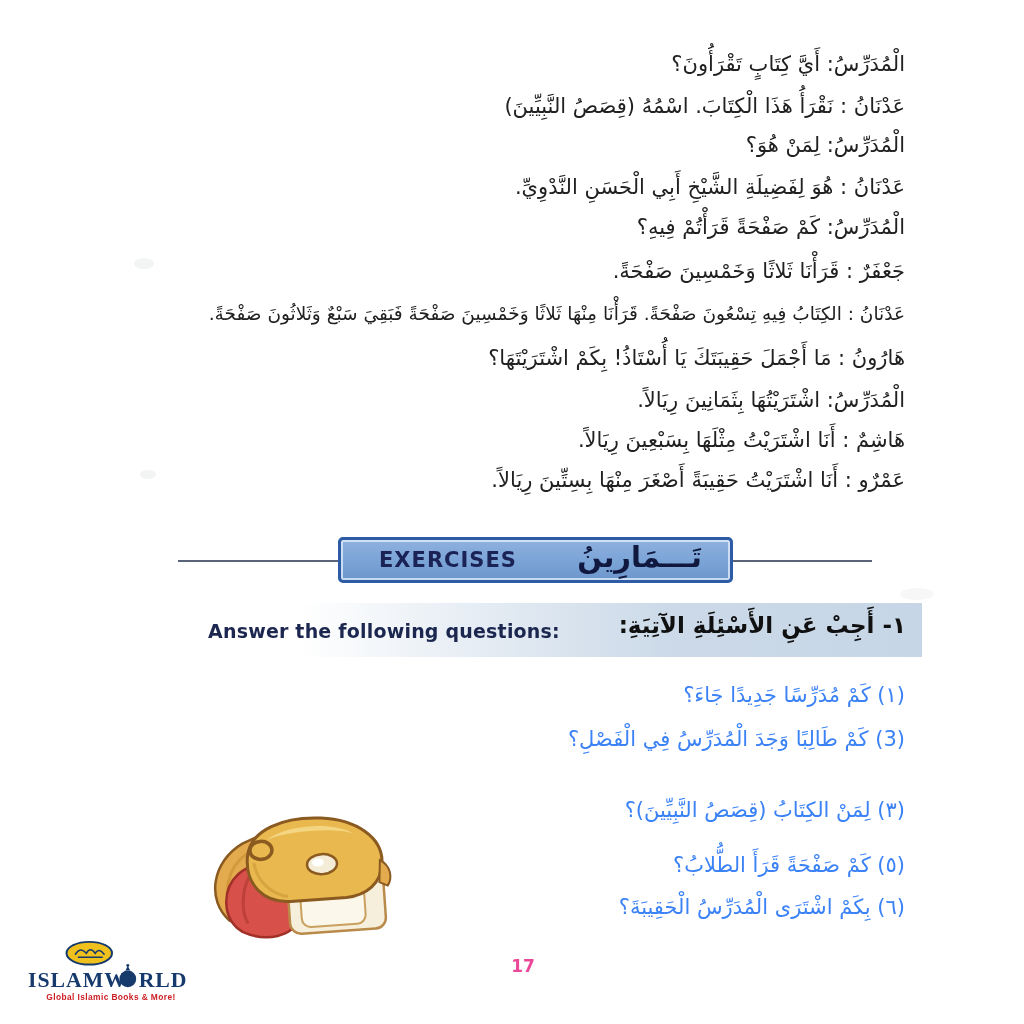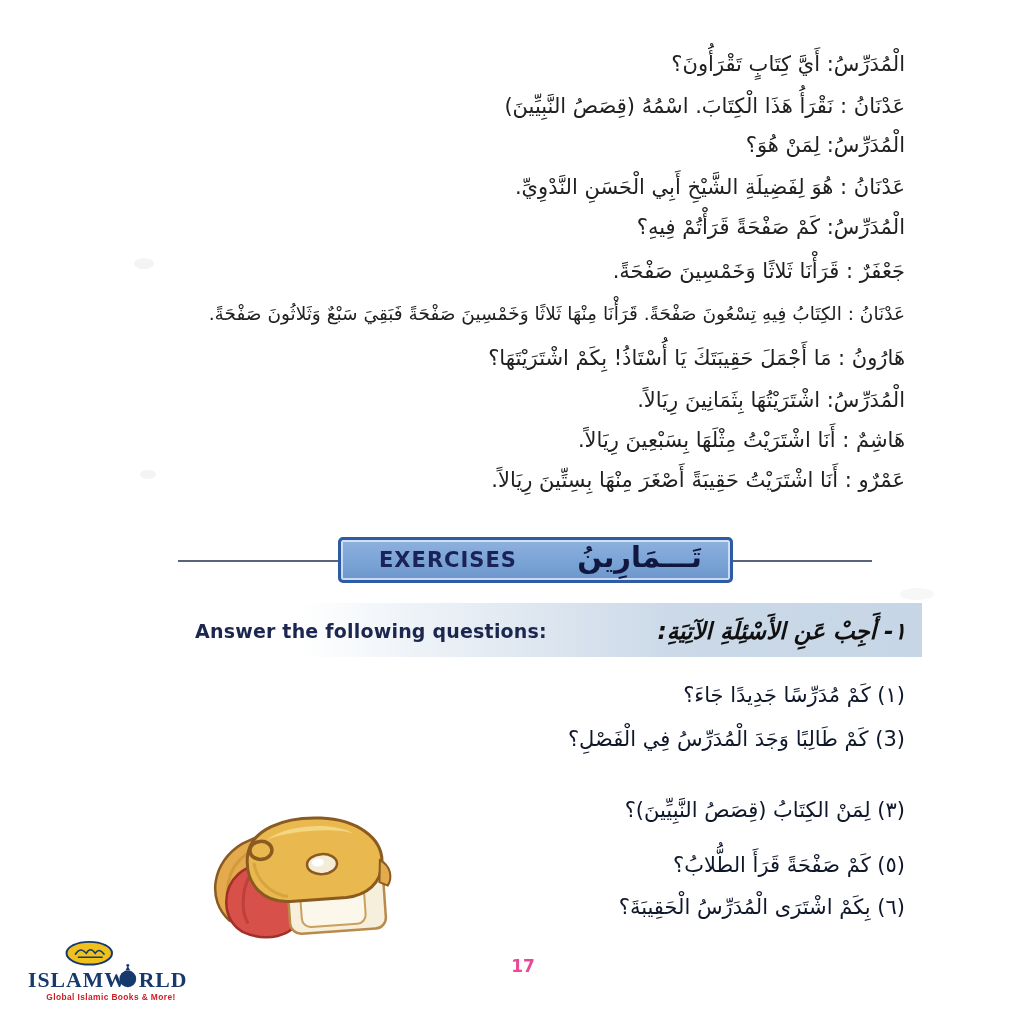--- a/index.html
+++ b/index.html
@@ -67,46 +67,45 @@
     left:300px;top:603px;
     width:622px;height:54px;
     background:linear-gradient(to right,
       rgba(203,217,232,0) 0%,
       rgba(203,217,232,0.35) 20%,
       #cbd9e8 60%,
       #c7d6e6 100%);
   }
   .heading-ar{
     position:absolute;
-    right:16px;top:15px;
+    right:16px;top:9px;
     direction:rtl;
     white-space:nowrap;
     font-size:23px;
     font-weight:bold;
     color:#101010;
-    font-style:italic;
   }
   .heading-en{
     position:absolute;
-    left:195px;top:620px;
+    left:208px;top:620px;
     font-size:19px;
     font-weight:bold;
     color:#1c2750;
     letter-spacing:0.2px;
   }
   
   .q-line{
     position:absolute;
     right:119px;
     direction:rtl;
     text-align:right;
     white-space:nowrap;
     font-size:21px;
     line-height:32px;
-    color:#0f172a;
+    color:#3b82f6;
   }
   
   .page-number{
     position:absolute;
     left:506px;top:956px;
     width:34px;
     text-align:center;
     font-size:17px;
     font-weight:bold;
     color:#ec4899;

